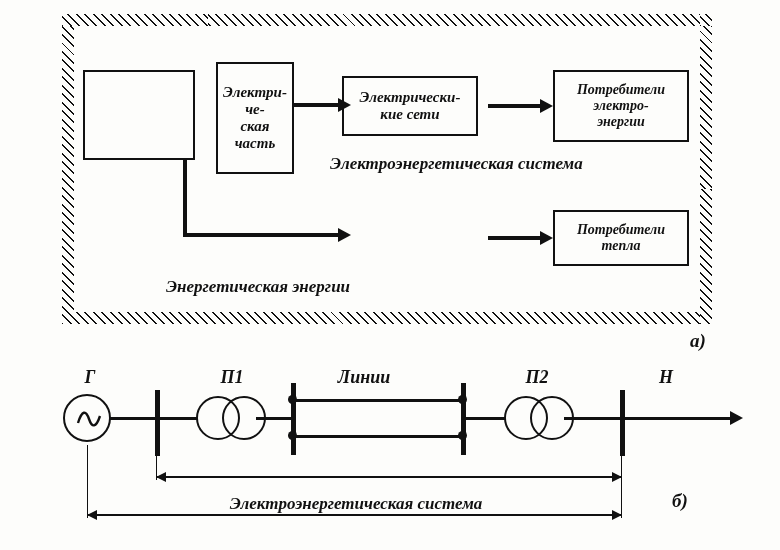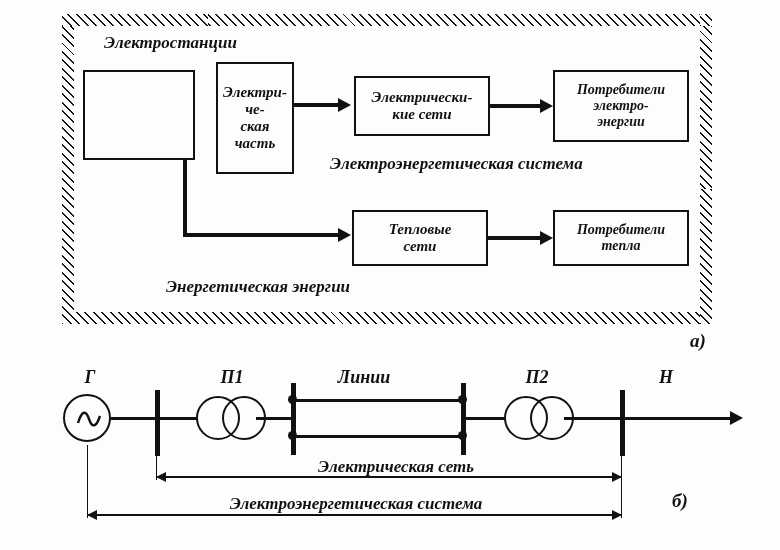--- a/index.html
+++ b/index.html
@@ -164,38 +164,35 @@
   </div>
   <div class="frame-line" style="left:62px; top:14px; width:12px; height:310px;
               background-image:repeating-linear-gradient(45deg,#111 0px,#111 1.4px,#fdfdfb 1.4px,#fdfdfb 6px);"></div>
   <div class="frame-line" style="left:62px; top:312px; width:650px; height:12px;
               background-image:repeating-linear-gradient(45deg,#111 0px,#111 1.4px,#fdfdfb 1.4px,#fdfdfb 6px);"></div>
   <div class="frame-line" style="left:62px; top:14px; width:146px; height:12px;
               background-image:repeating-linear-gradient(45deg,#111 0px,#111 1.4px,#fdfdfb 1.4px,#fdfdfb 6px);"></div>
   <div class="frame-line" style="left:700px; top:189px; width:12px; height:135px;
               background-image:repeating-linear-gradient(45deg,#111 0px,#111 1.4px,#fdfdfb 1.4px,#fdfdfb 6px);"></div>
 
-  <div class="label" style="left:104px; top:34px; width:190px; font-size:17px; text-align:left;">Электростанции</div>
 
   <div class="box" style="left:83px; top:70px; width:112px; height:90px; font-size:14px;"></div>
 
   <div class="box" style="left:216px; top:62px; width:78px; height:112px; font-size:15px;">Электри-
 че-
 ская
 часть</div>
 
-  <div class="box" style="left:354px; top:76px; width:136px; height:60px; font-size:15px;">Электрически-
+  <div class="box" style="left:342px; top:76px; width:136px; height:60px; font-size:15px;">Электрически-
 кие сети</div>
 
   <div class="box" style="left:553px; top:70px; width:136px; height:72px; font-size:14px;">Потребители
 электро-
 энергии</div>
 
-  <div class="box" style="left:352px; top:210px; width:136px; height:56px; font-size:15px;">Тепловые
-сети</div>
 
   <div class="box" style="left:553px; top:210px; width:136px; height:56px; font-size:14px;">Потребители
 тепла</div>
 
   <div class="conn" style="left:294px; top:103px; width:44px; height:4px;"></div>
   <div class="arrow-r" style="left:338px; top:98px;"></div>
 
   <div class="conn" style="left:488px; top:104px; width:52px; height:4px;"></div>
   <div class="arrow-r" style="left:540px; top:99px;"></div>
 
@@ -249,21 +246,20 @@
   <div class="tx-circle" style="left:222px; top:396px; width:44px; height:44px;"></div>
 
   <div class="tx-circle" style="left:504px; top:396px; width:44px; height:44px;"></div>
   <div class="tx-circle" style="left:530px; top:396px; width:44px; height:44px;"></div>
 
   <div class="tick" style="left:156px; top:445px; height:35px;"></div>
   <div class="tick" style="left:621px; top:445px; height:35px;"></div>
   <div class="dimline" style="left:156px; top:476px; width:466px;"></div>
   <div class="dim-arrow-l" style="left:156px; top:472px;"></div>
   <div class="dim-arrow-r" style="left:612px; top:472px;"></div>
-  <div class="label" style="left:265px; top:458px; width:250px; font-size:17px; background:#fdfdfb; padding:0 6px;">Электрическая сеть</div>
 
   <div class="tick" style="left:87px; top:445px; height:73px;"></div>
   <div class="tick" style="left:621px; top:480px; height:38px;"></div>
   <div class="dimline" style="left:87px; top:514px; width:535px;"></div>
   <div class="dim-arrow-l" style="left:87px; top:510px;"></div>
   <div class="dim-arrow-r" style="left:612px; top:510px;"></div>
   <div class="label" style="left:185px; top:495px; width:330px; font-size:17px; background:#fdfdfb; padding:0 6px;">Электроэнергетическая система</div>
 
   <div class="caption" style="left:672px; top:490px; font-size:19px;">б)</div>
 

